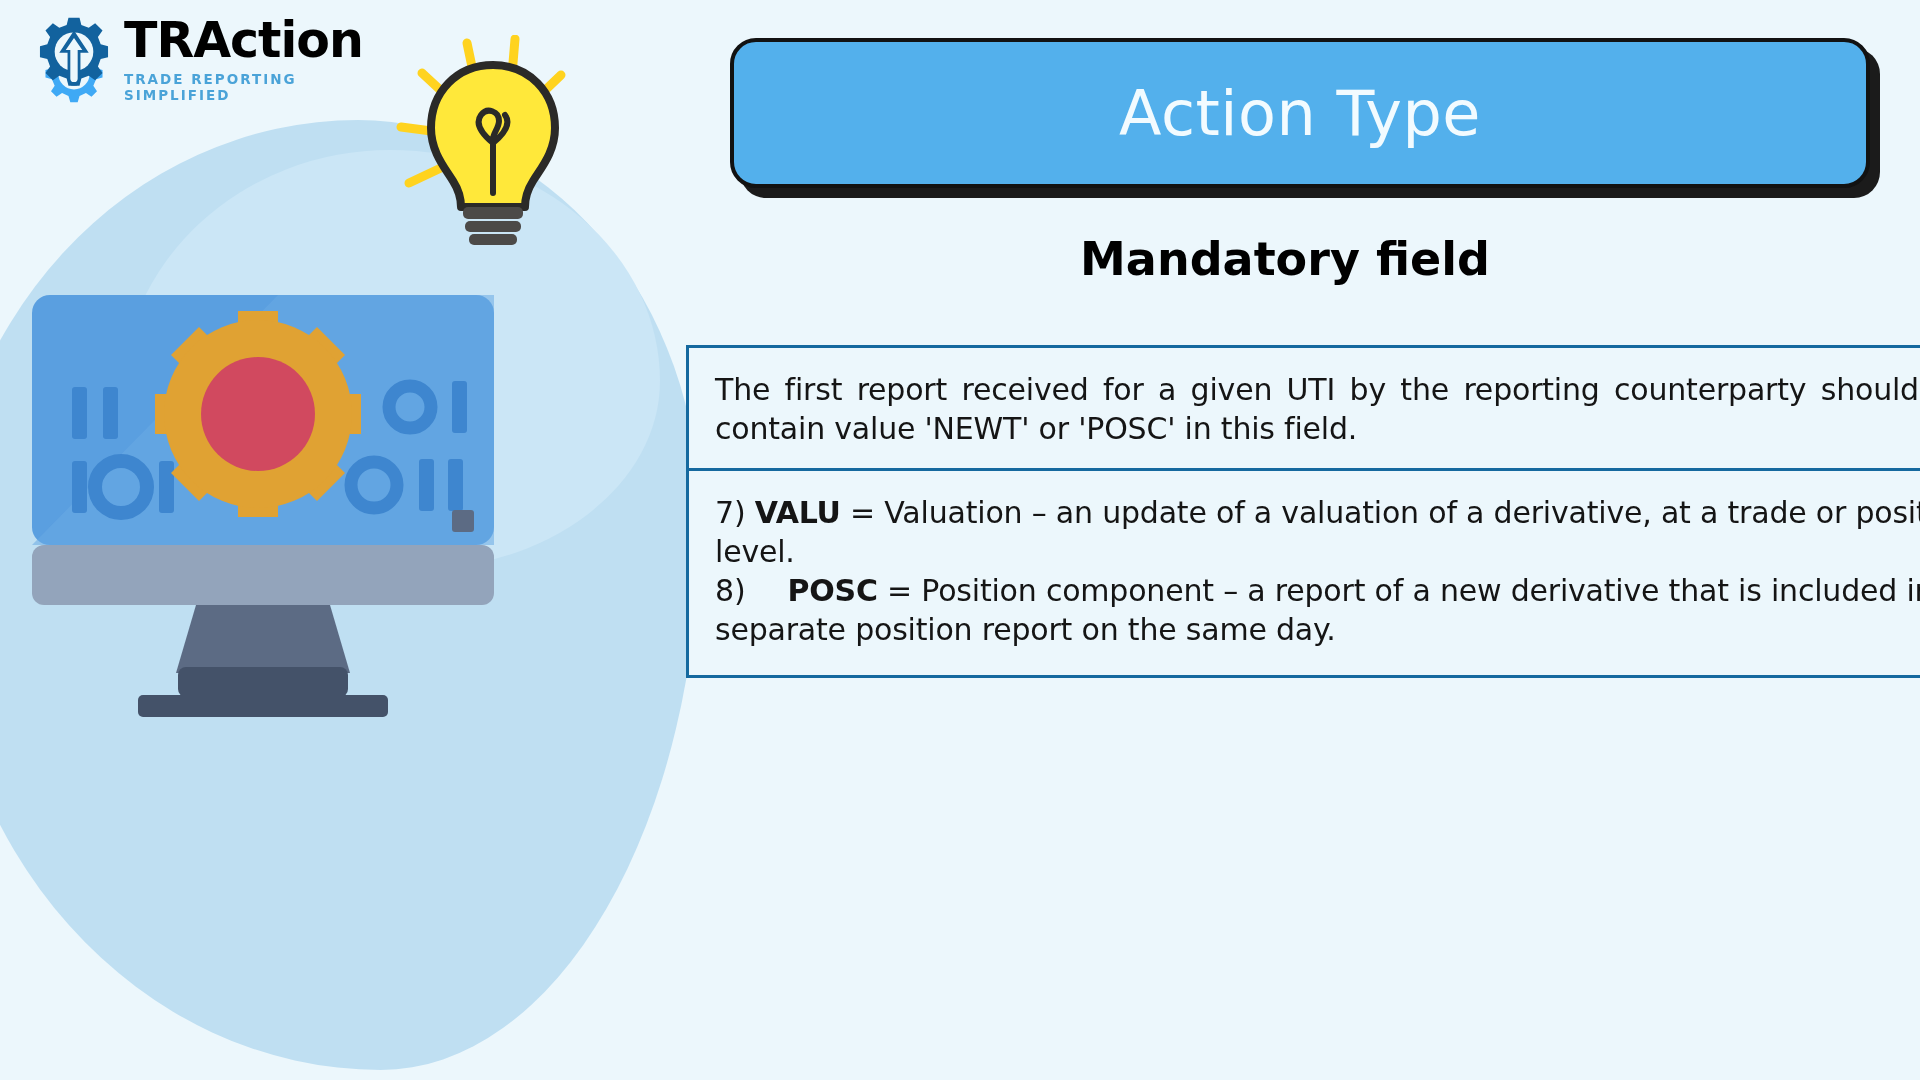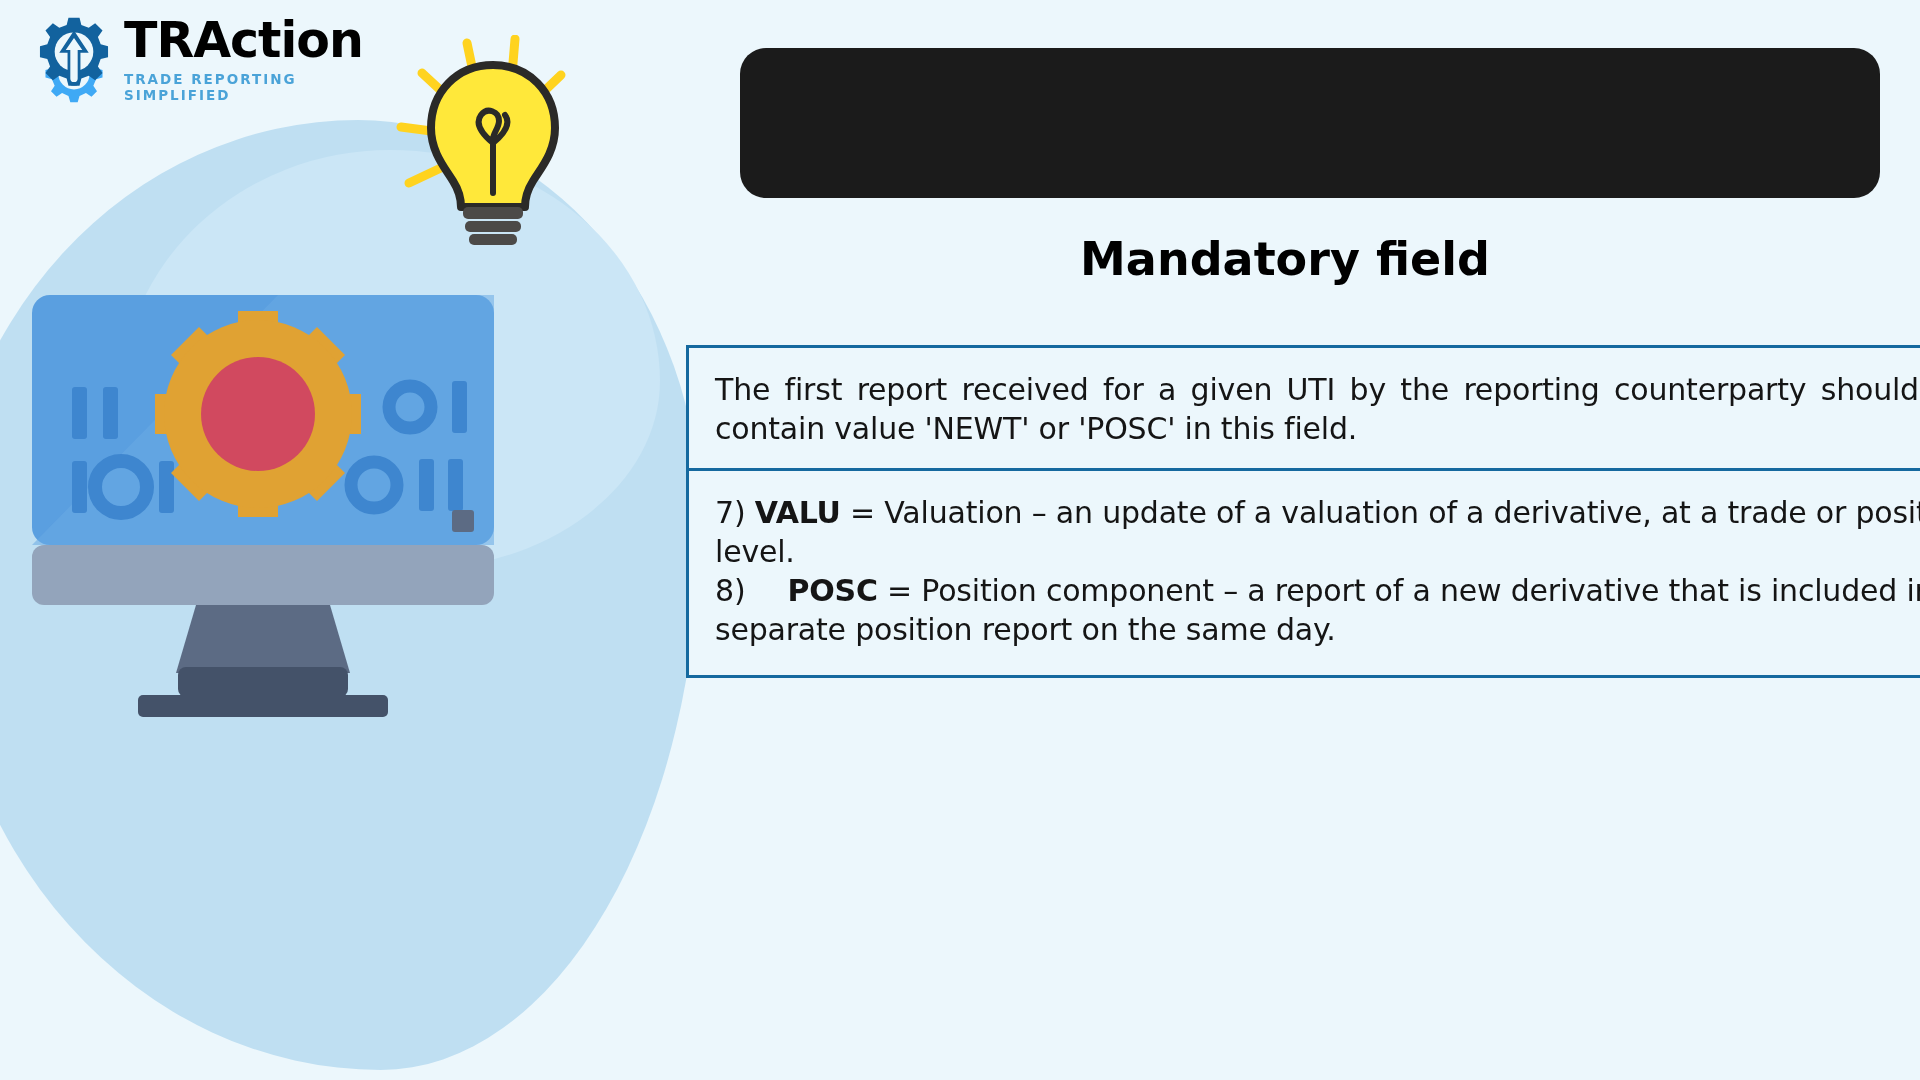--- a/index.html
+++ b/index.html
@@ -235,20 +235,23 @@
 
       <path d="M98 158 L98 108 M98 108 C86 98 80 88 86 80 C92 72 104 76 104 86 C104 94 96 100 98 108 M98 108 C110 98 116 88 110 80" fill="none" stroke="#2b2a28" stroke-width="6" stroke-linecap="round"></path>
 
       <rect x="68" y="172" width="60" height="12" rx="5" fill="#4c4a48"></rect>
       <rect x="70" y="186" width="56" height="11" rx="5" fill="#4c4a48"></rect>
       <rect x="74" y="199" width="48" height="11" rx="5" fill="#4c4a48"></rect>
     </svg>
   </div>
 
   <div class="banner-shadow"></div>
+  <div class="banner">
+    <div class="banner-title">Action Type</div>
+  </div>
 
   <div class="subtitle">Mandatory field</div>
 
   <div class="boxes">
 
     <div class="box">
       <p>The first report received for a given UTI by the reporting counterparty should only contain value 'NEWT' or 'POSC' in this field.</p>
     </div>
 
 

